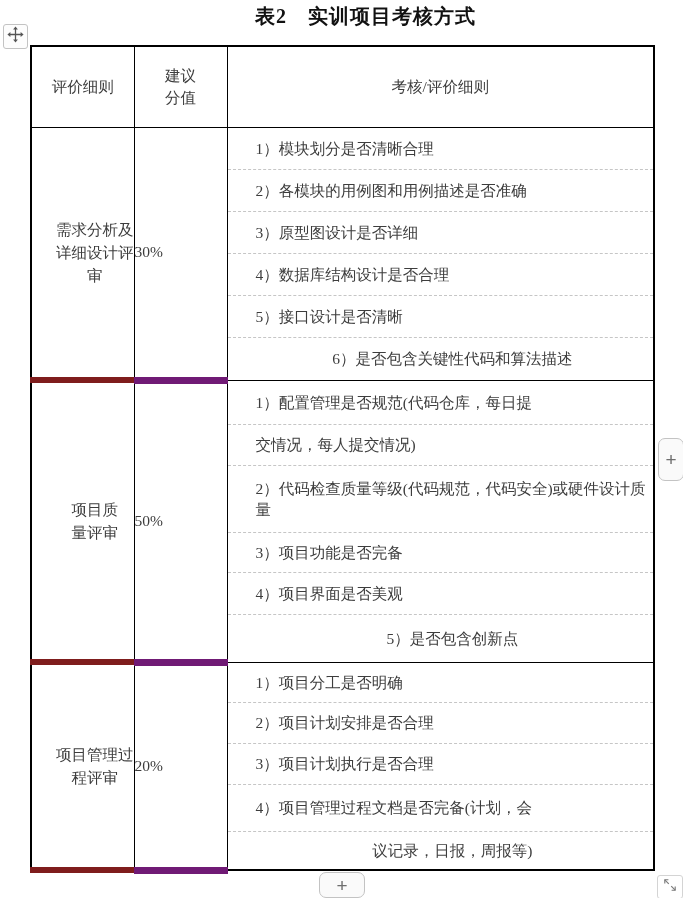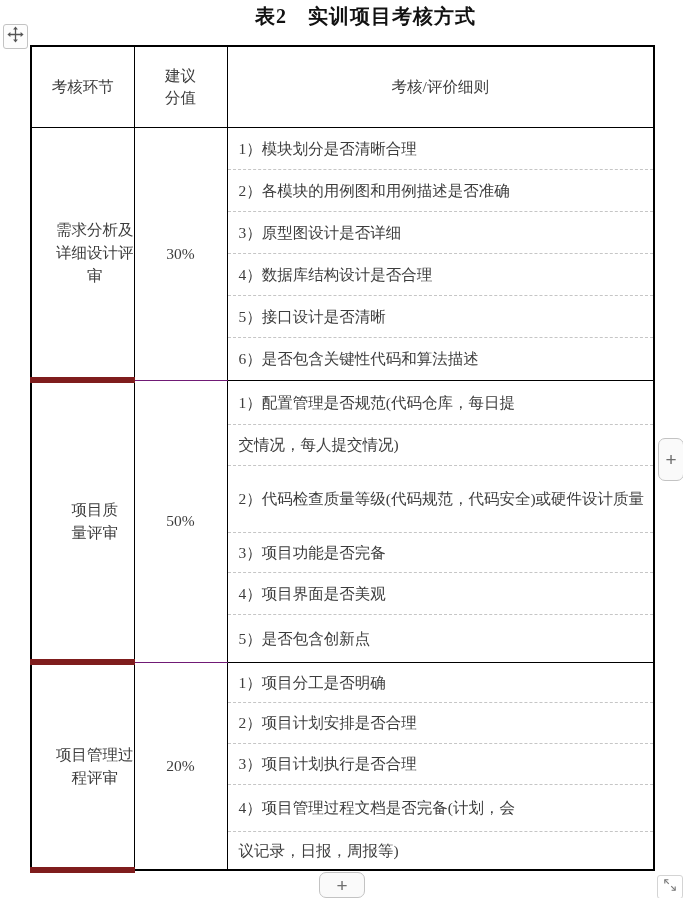--- a/index.html
+++ b/index.html
@@ -43,34 +43,34 @@
   .doc-table { border: 2px solid #000000; }
   th.hdr { text-align: center; vertical-align: middle; line-height: 22px; }
   td.phase {
     text-align: center;
     vertical-align: middle;
     line-height: 23px;
     border-bottom: 6px solid #7f1d1d;
     padding-left: 24px;
   }
   td.score {
-    text-align: center;
+    text-align: left;
     vertical-align: middle;
-    border-bottom: 1px solid #701a75;
+    border-bottom: 7px solid #701a75;
   }
   td.criteria {
     text-align: left;
     vertical-align: middle;
-    padding-left: 11px;
+    padding-left: 28px;
     padding-right: 4px;
     line-height: 21px;
     border-top: none;
     border-bottom: 1px dashed #c6c6c6;
   }
-  td.criteria.grp-end { border-bottom: 1px solid #000000; }
+  td.criteria.grp-end { border-bottom: 1px solid #000000; text-align: center; }
 
   .ctrl {
     position: absolute;
     background: #fafafa;
     border: 1px solid #c3c3c3;
     display: flex;
     align-items: center;
     justify-content: center;
     color: #6e6e6e;
     font-family: "Liberation Sans", sans-serif;
@@ -100,21 +100,21 @@
 </div>
 
 <table class="doc-table">
   <colgroup>
     <col style="width:103px">
     <col style="width:93px">
     <col style="width:427px">
   </colgroup>
   <thead>
     <tr style="height:81px">
-      <th class="hdr">考核环节</th>
+      <th class="hdr">评价细则</th>
       <th class="hdr">
         <div>建议</div>
         <div>分值</div>
       </th>
       <th class="hdr">考核/评价细则</th>
     </tr>
   </thead>
   <tbody id="tbody">
       <tr style="height: 42px;">
         <td rowspan="6" class="phase">

